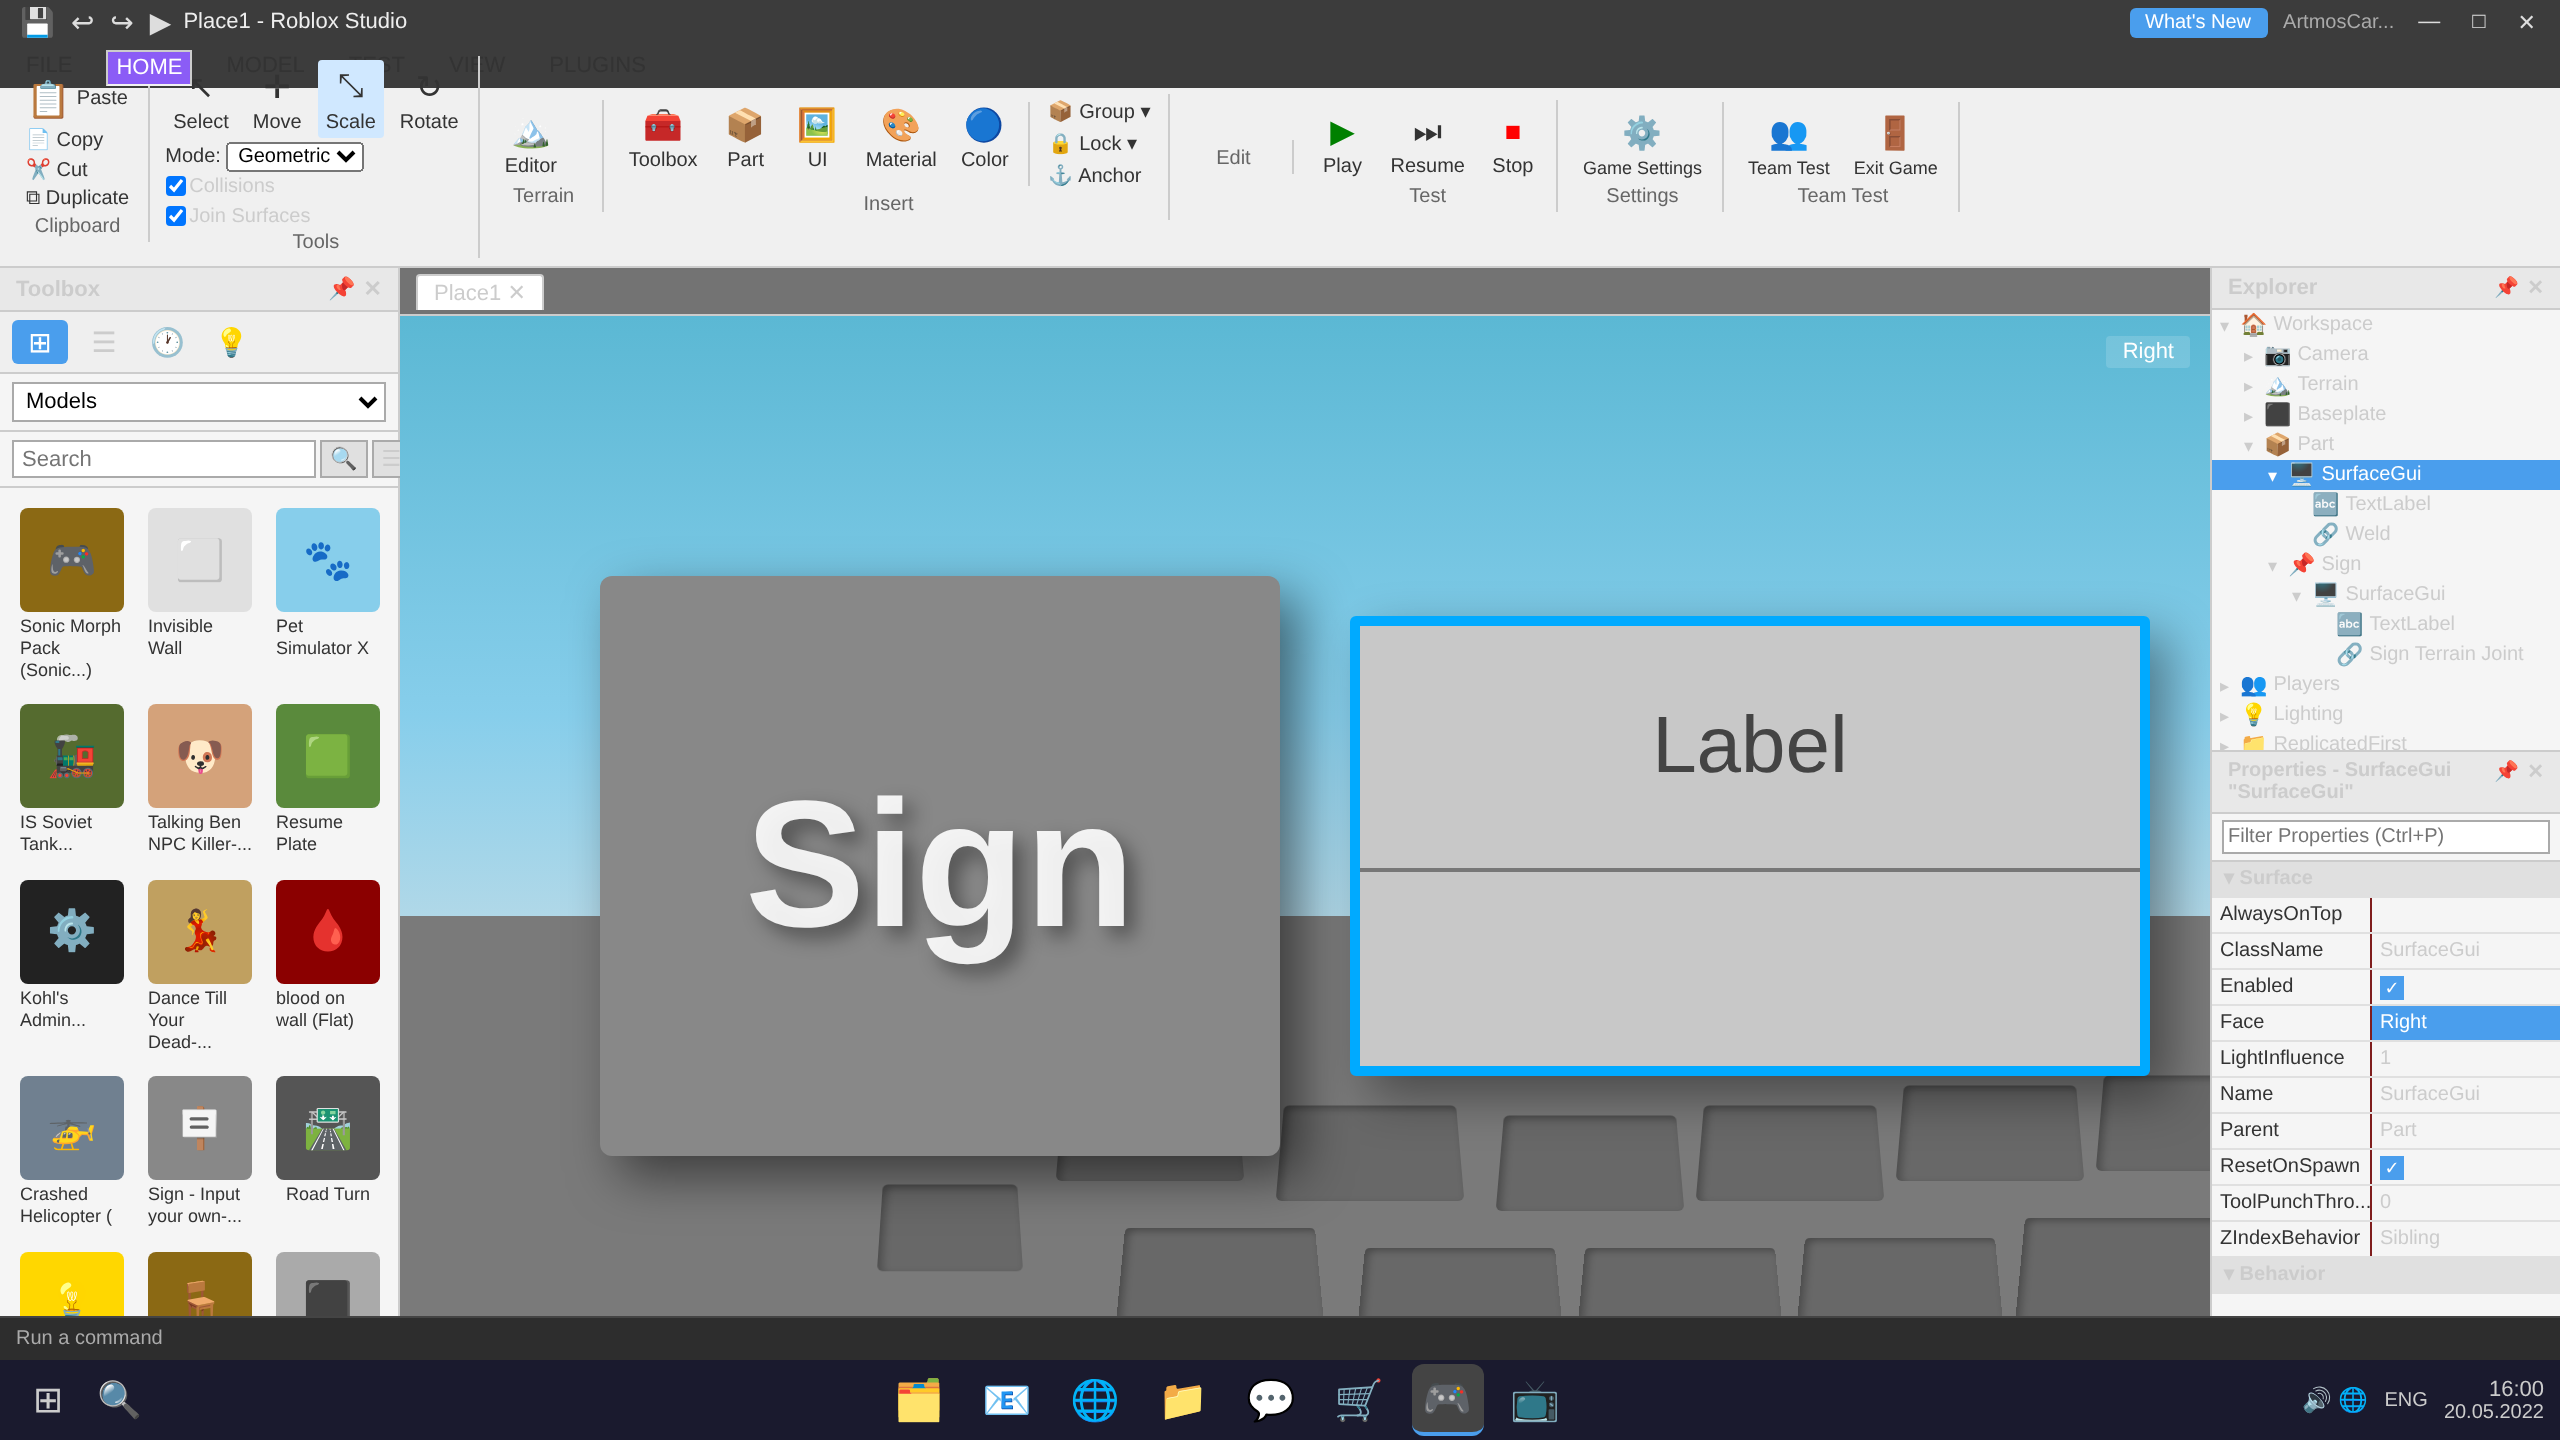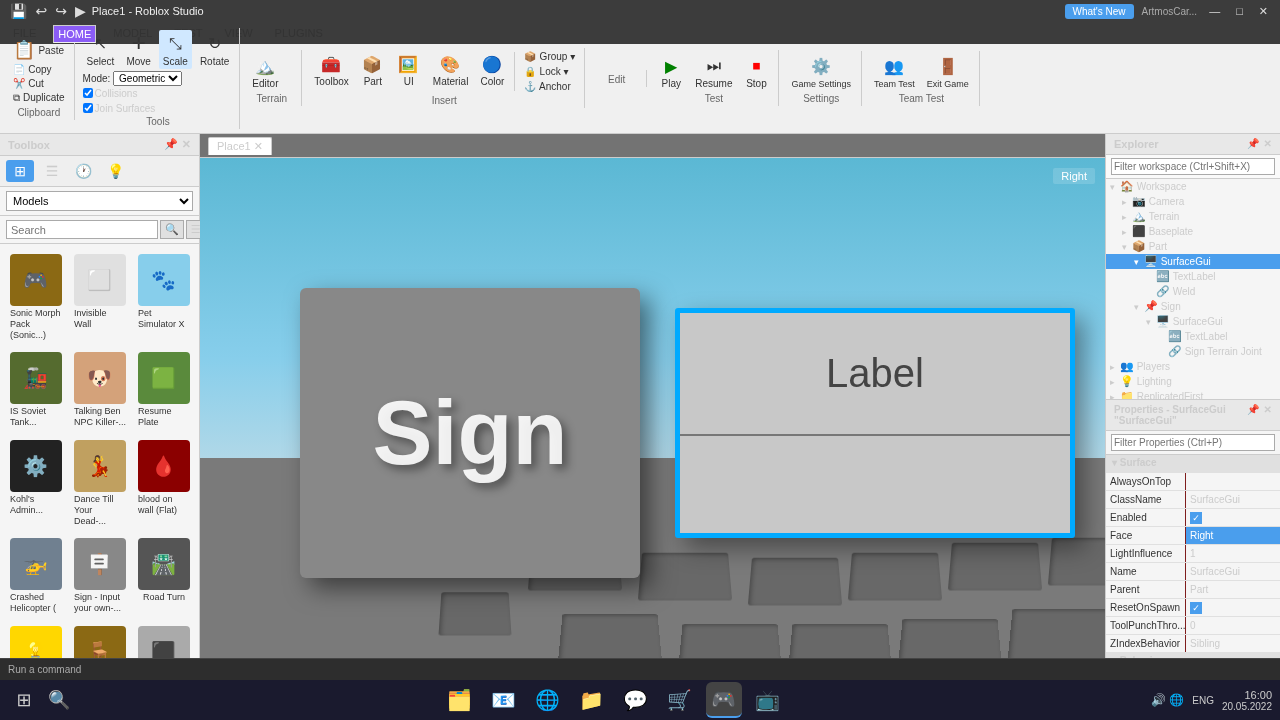--- a/index.html
+++ b/index.html
@@ -787,23 +787,20 @@
 
   <div id="right-panel">
 
     <div id="explorer">
       <div id="explorer-header">
         <span>Explorer</span>
         <div style="display:flex;gap:4px;">
           <span style="cursor:pointer;font-size:10px;">📌</span>
           <span style="cursor:pointer;font-size:10px;">✕</span>
         </div>
-      </div>
-      <div id="explorer-search">
-        <input type="text" placeholder="Filter workspace (Ctrl+Shift+X)" style="width: 100%; font-size: 10px; padding: 2px; border: 1px solid rgb(170, 170, 170);">
       </div>
       <div id="explorer-tree">
 
       <div class="tree-item">
             <span class="tree-arrow">▾</span>
             <span class="tree-icon">🏠</span>
             <span>Workspace</span>
           </div>
           <div class="tree-item">
             <span class="tree-indent"></span>

